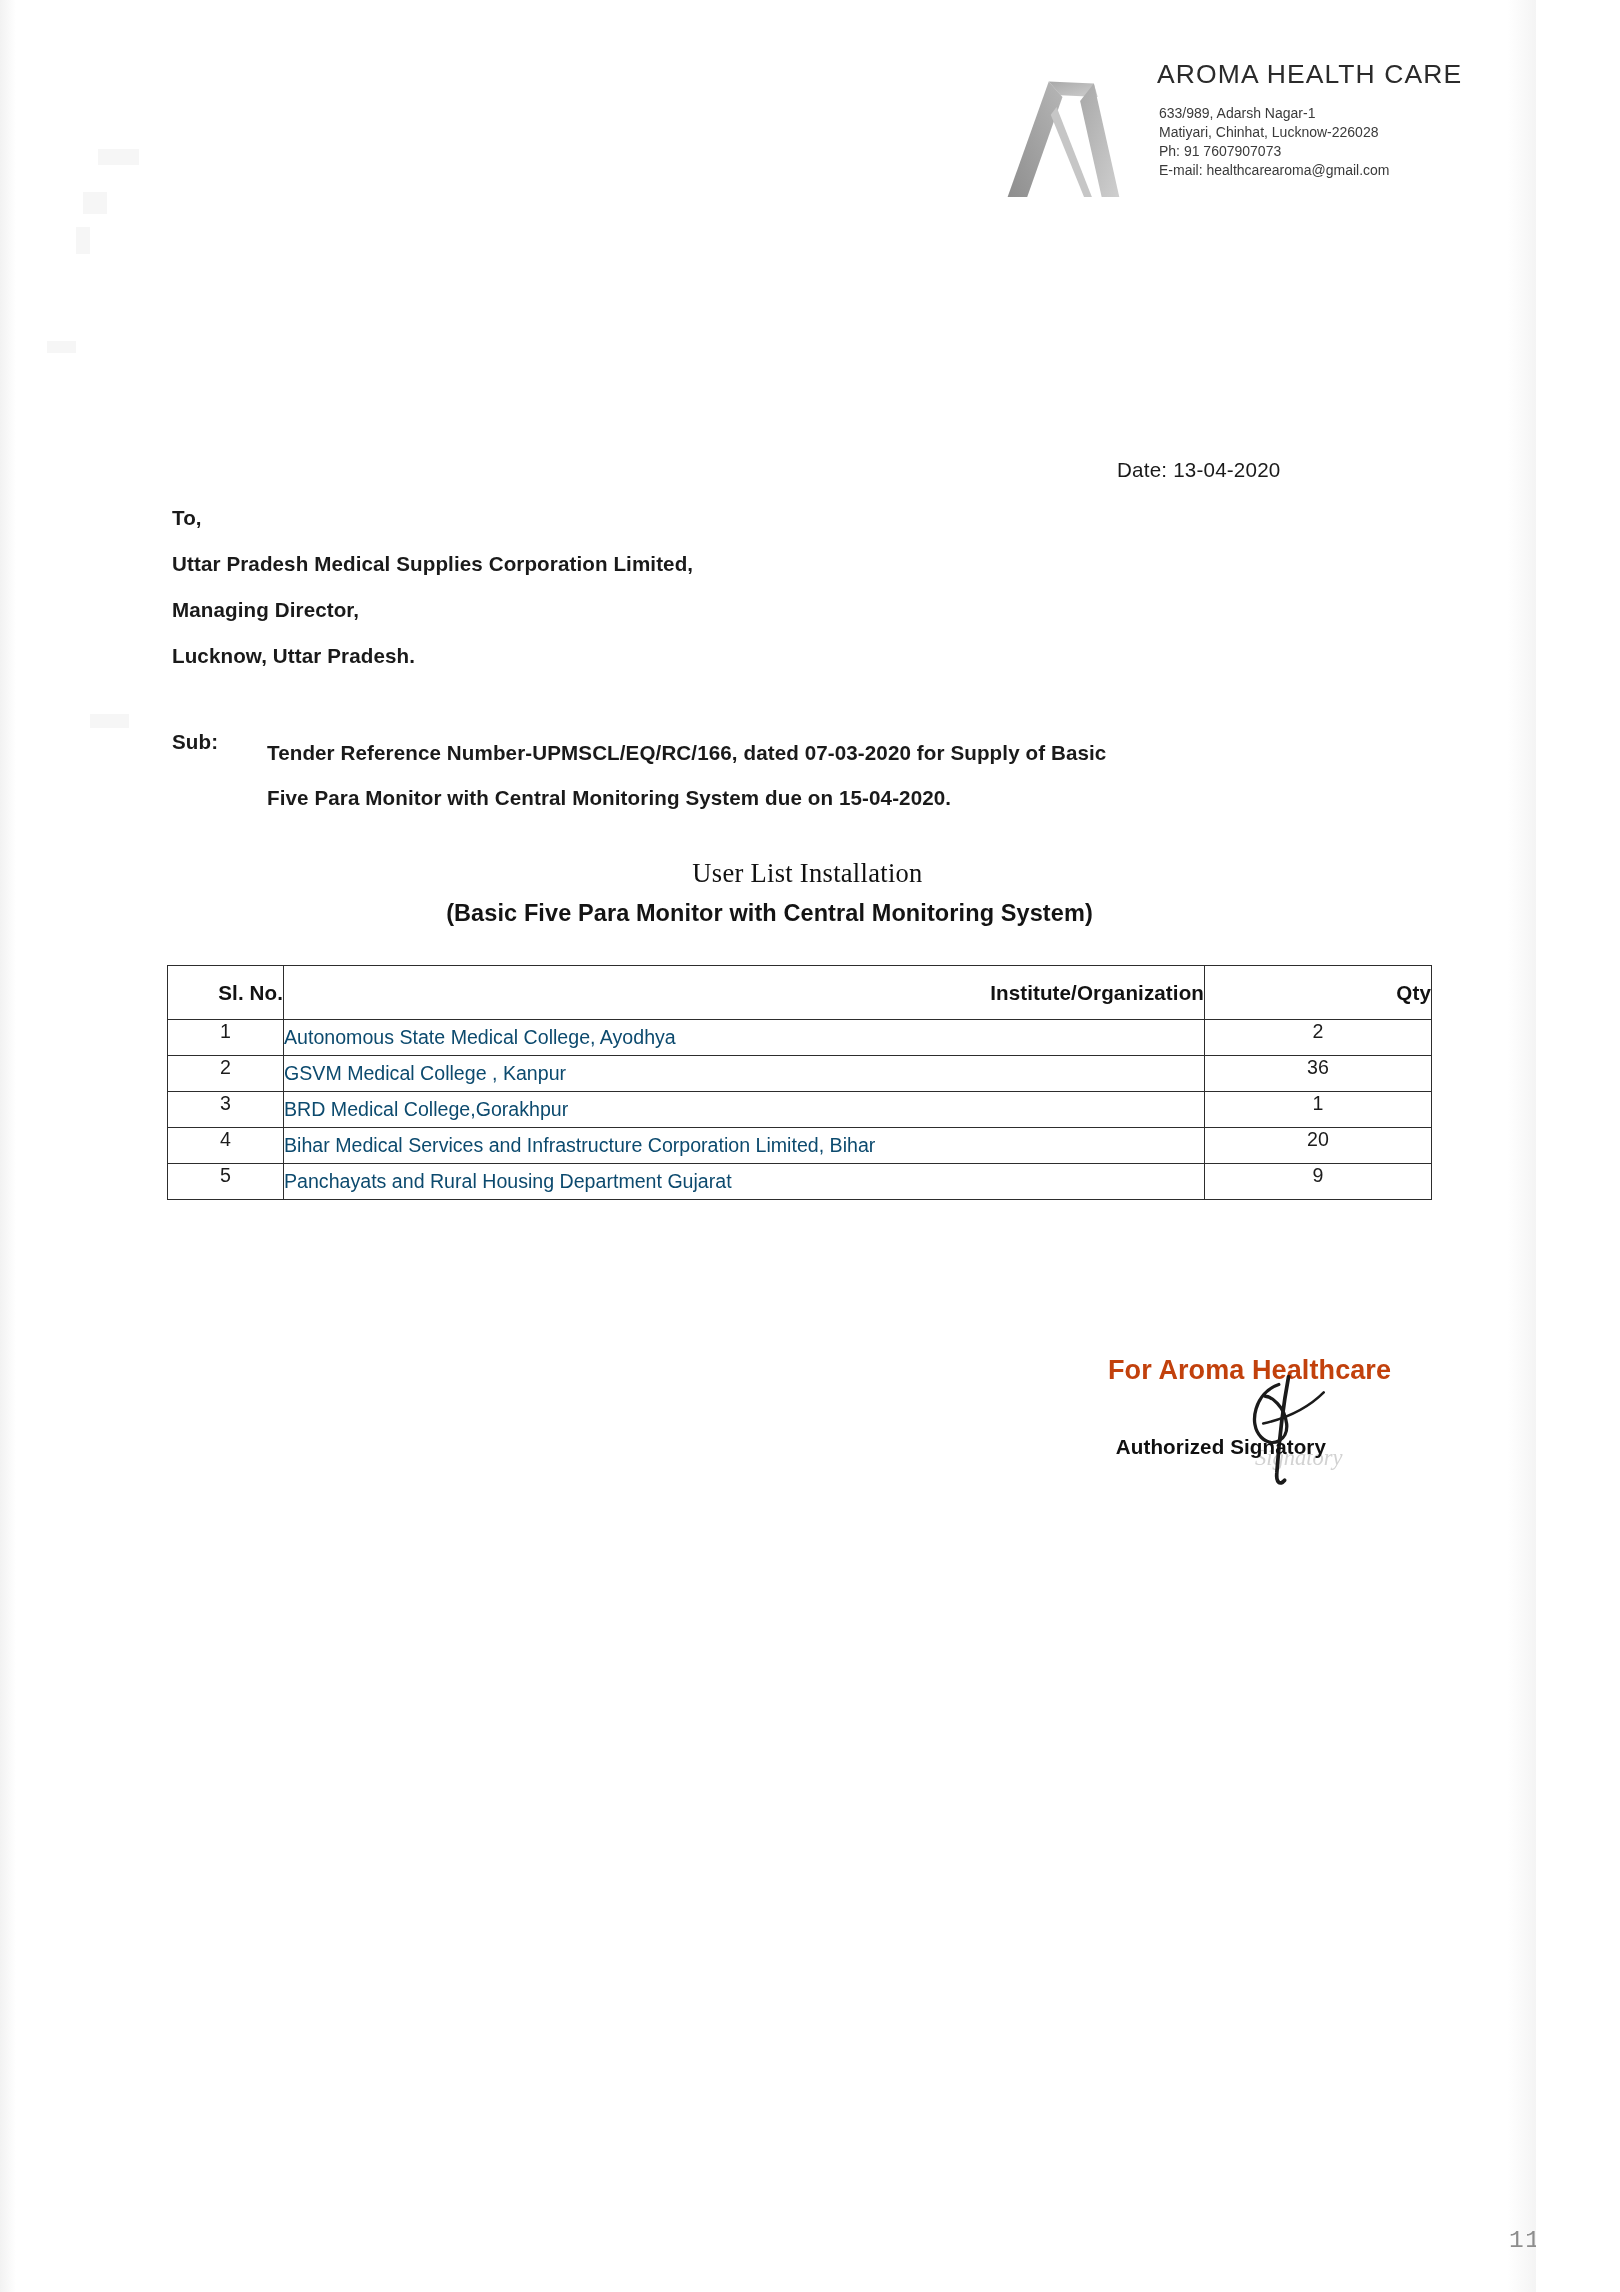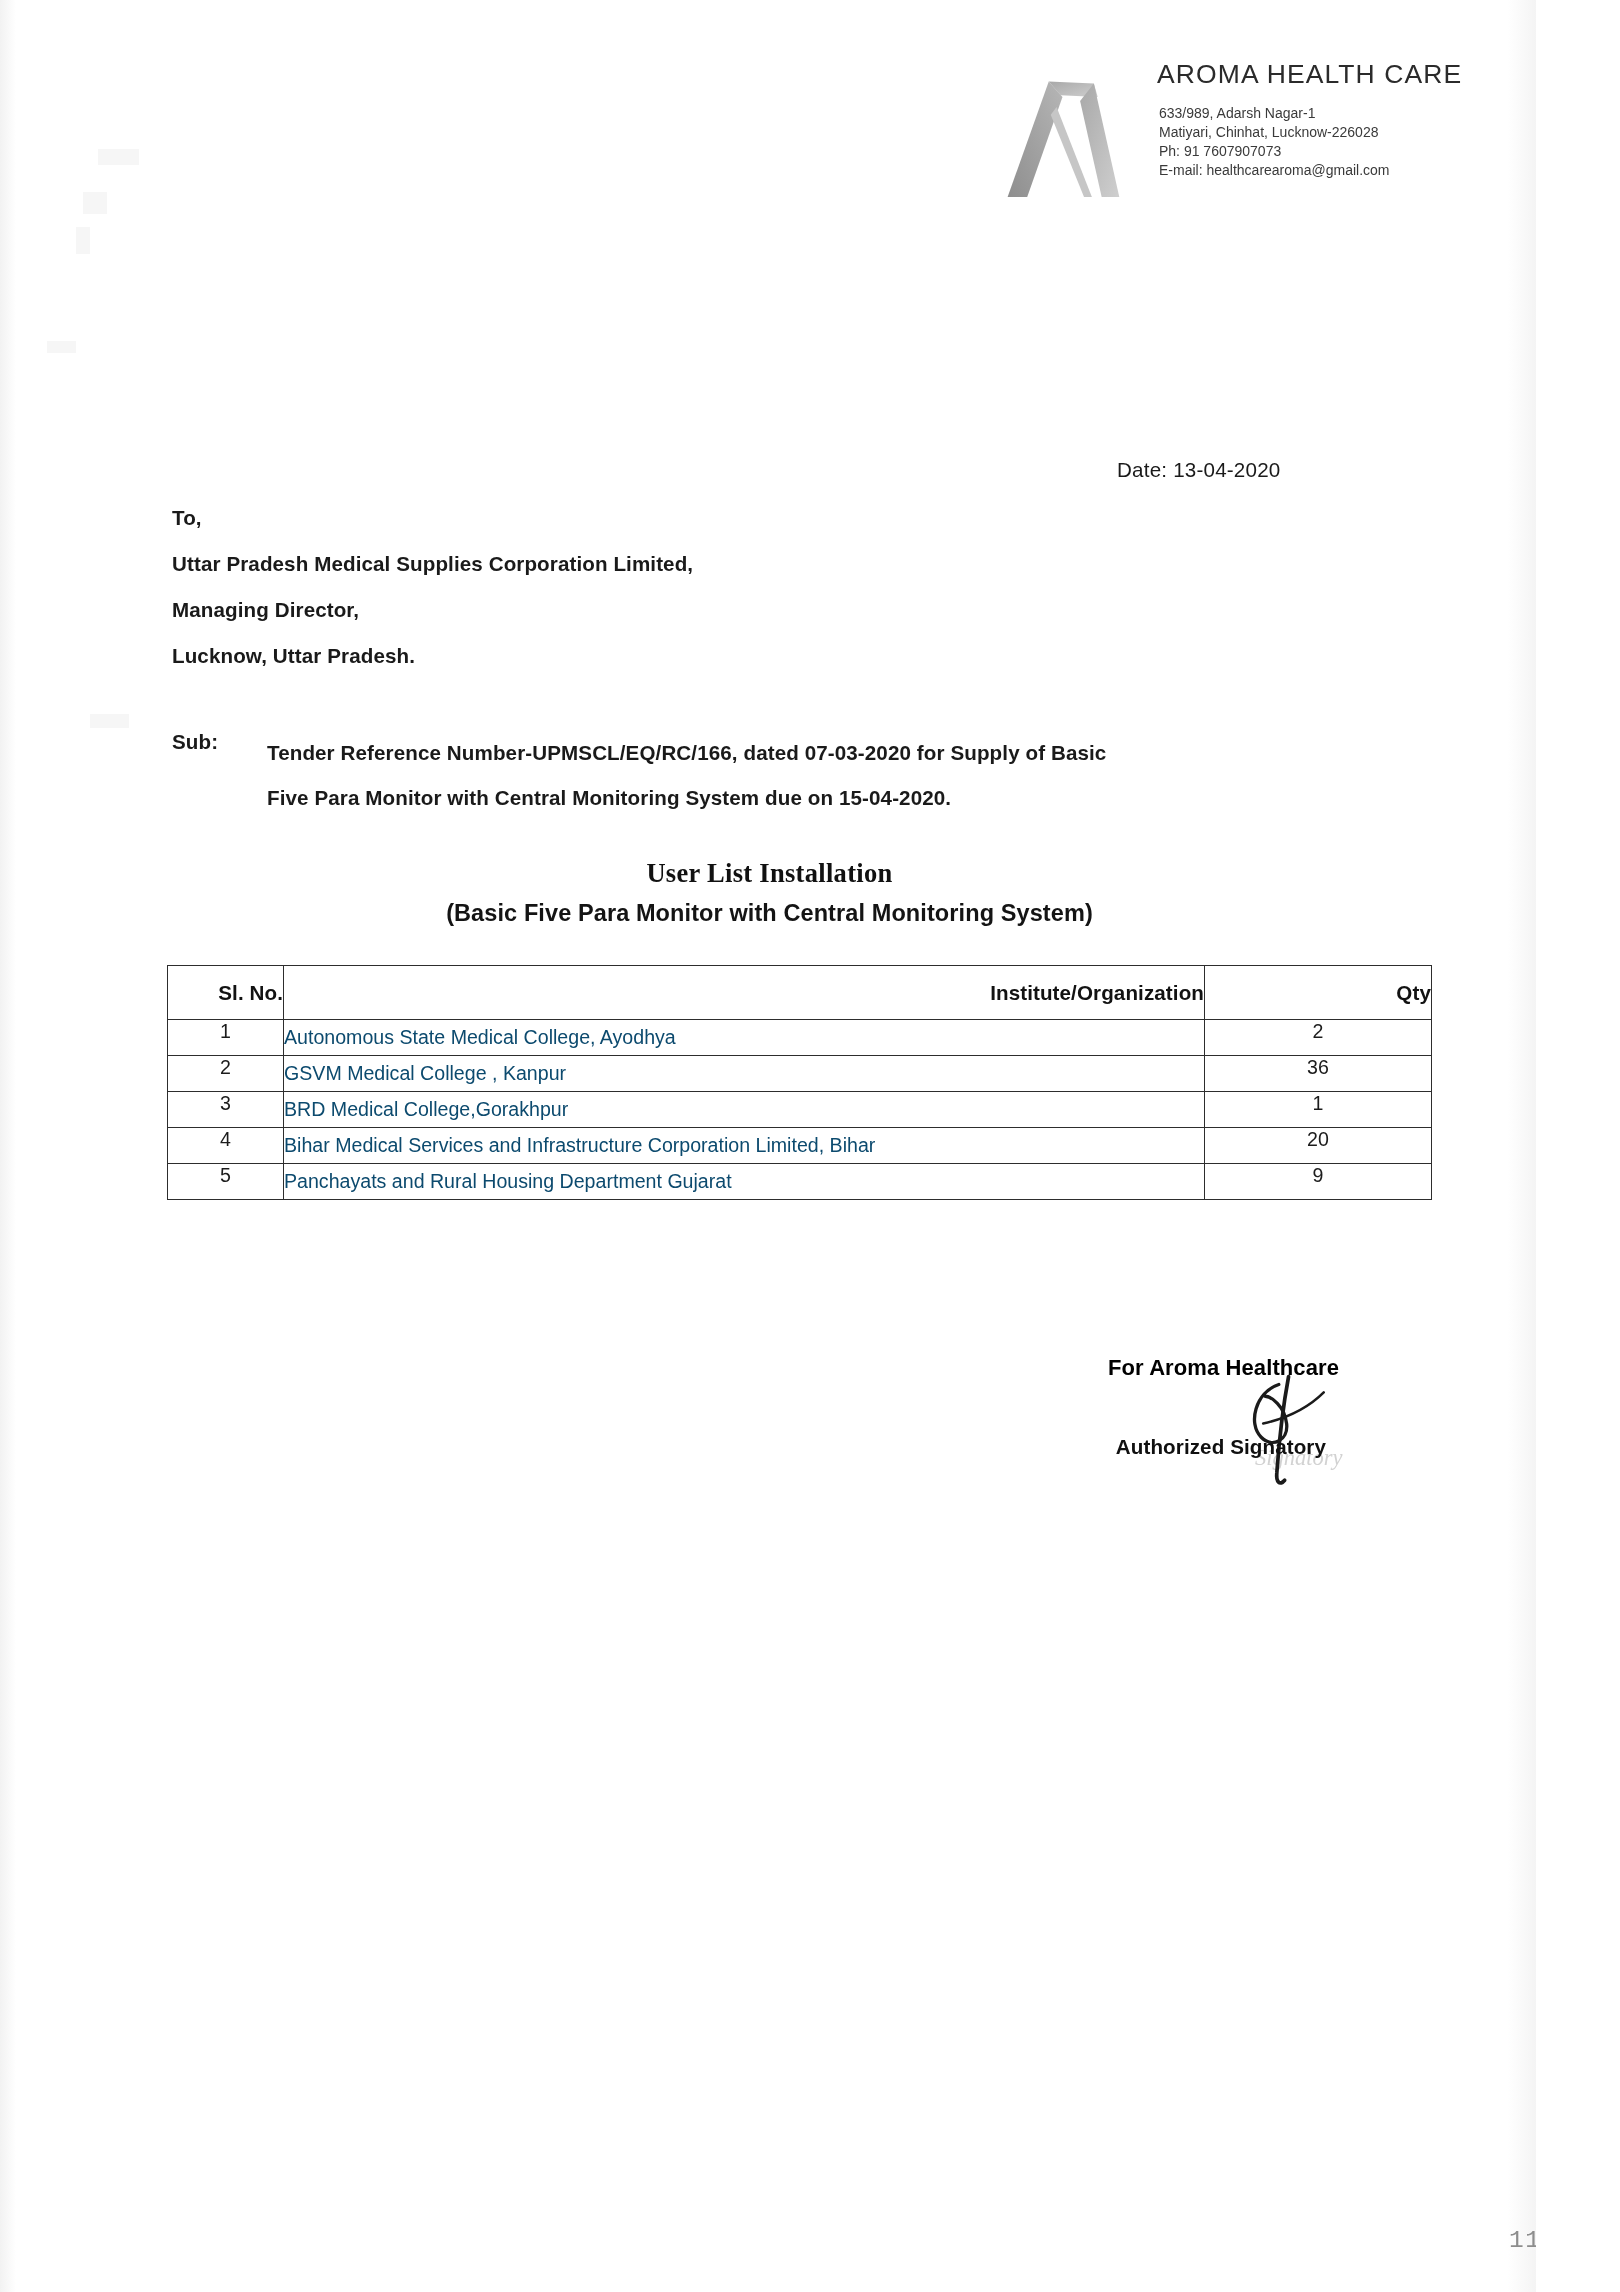--- a/index.html
+++ b/index.html
@@ -114,23 +114,24 @@
 
   
   .doc-title {
     position: absolute;
     left: 0;
     top: 858px;
     width: 1539px;
     text-align: center;
     font-family: "Liberation Serif", serif;
     font-size: 26.5px;
-    font-weight: bold;
+    font-weight: normal;
     color: #111111;
     letter-spacing: 0.3px;
+    padding-left: 38px;
   }
   .doc-subtitle {
     position: absolute;
     left: 0;
     top: 900px;
     width: 1539px;
     text-align: center;
     font-size: 23.5px;
     font-weight: bold;
     color: #141414;
@@ -193,23 +194,23 @@
     position: absolute;
     left: 1108px;
     top: 1355px;
     width: 333px;
     height: 127px;
   }
   .sig-for {
     position: absolute;
     left: 0;
     top: 0;
-    font-size: 22px;
-    font-weight: bold;
-    color: #000000;
+    font-size: 27px;
+    font-weight: bold;
+    color: #c2410c;
     white-space: nowrap;
     letter-spacing: 0.1px;
   }
   .sig-auth {
     position: absolute;
     left: 7.8px;
     top: 80px;
     font-size: 20.6px;
     font-weight: bold;
     color: #101010;

